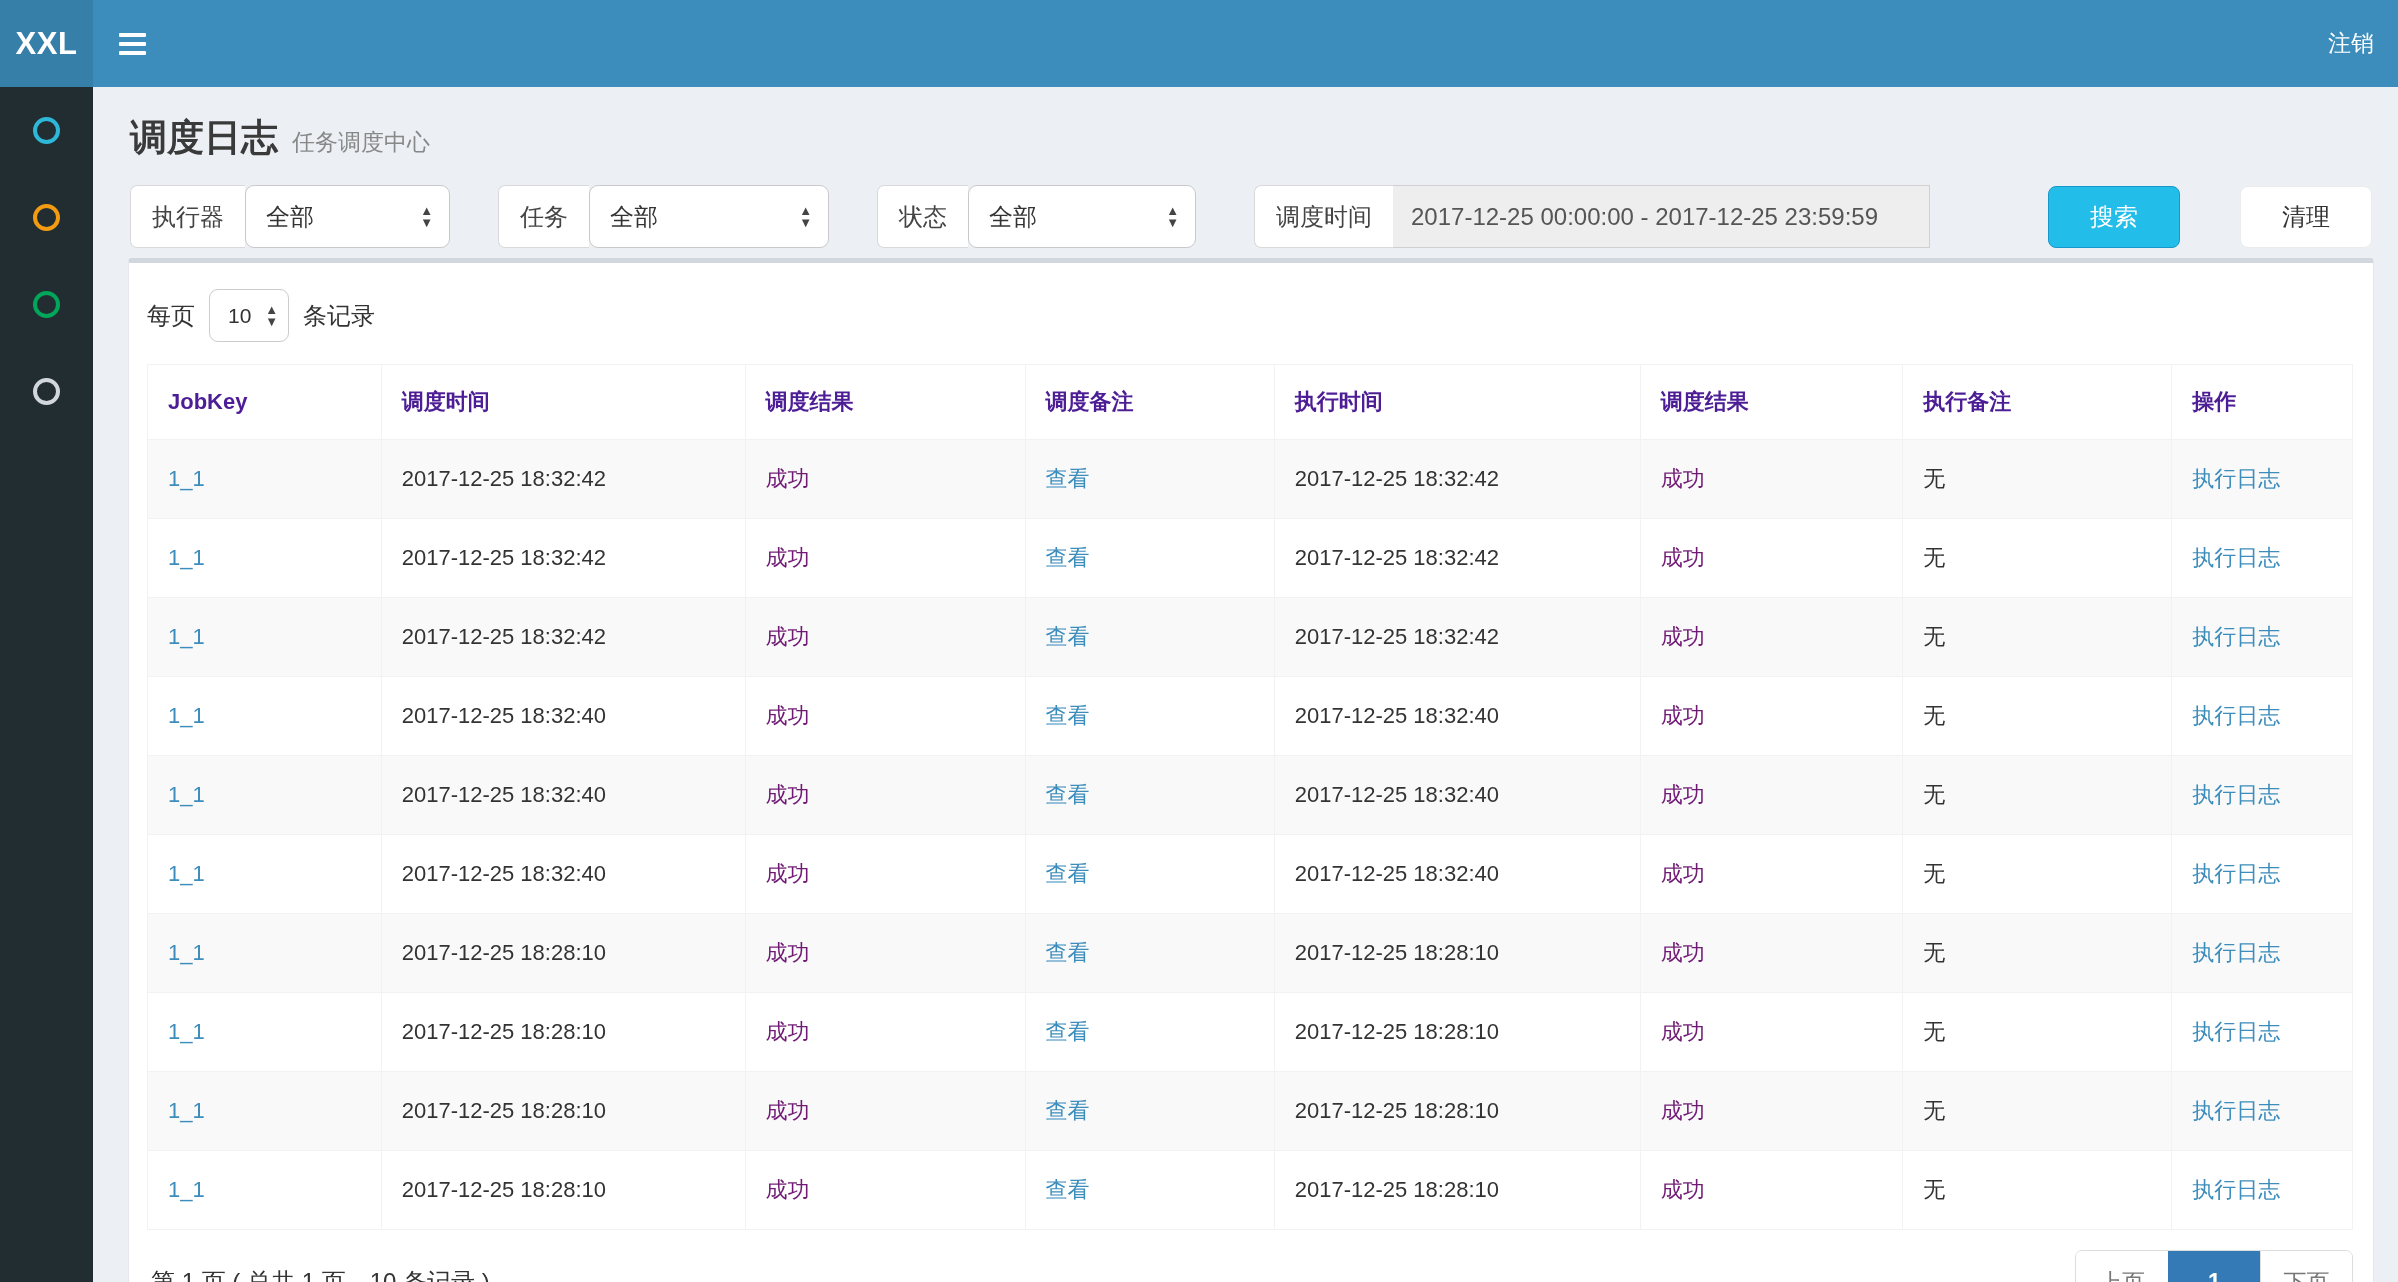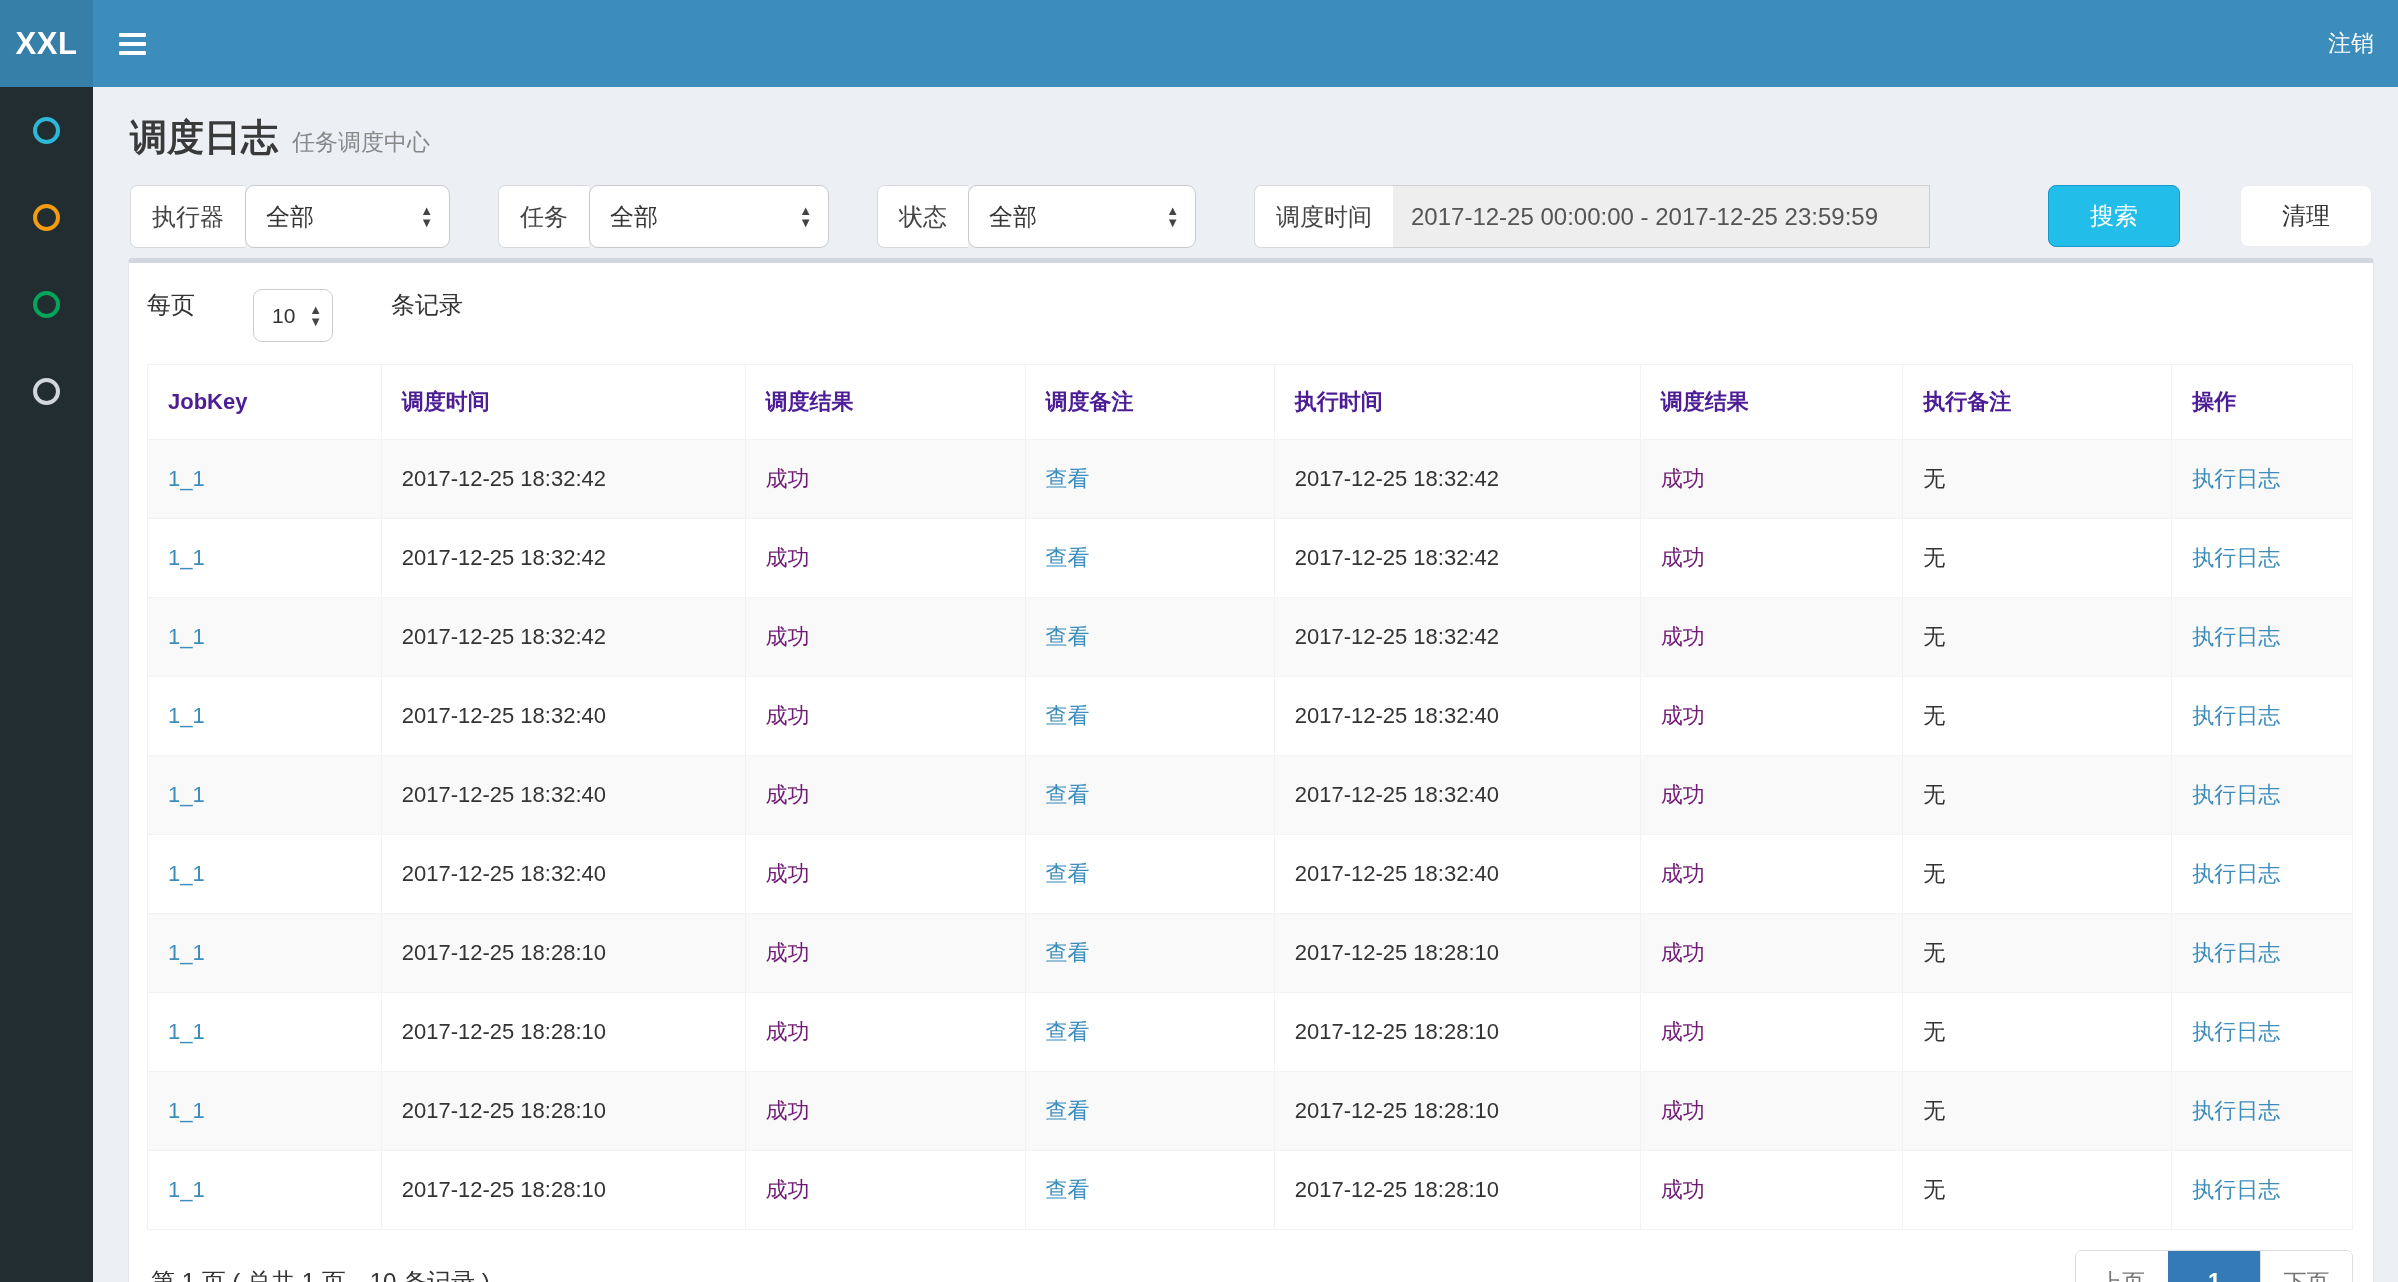--- a/index.html
+++ b/index.html
@@ -51,21 +51,21 @@
     position: absolute; top: 87px; left: 93px; right: 0; bottom: 0;
     background: #ecf0f5;
   }
   .page-header { padding: 26px 26px 20px 37px; display: flex; align-items: baseline; }
   .page-title { font-size: 37px; font-weight: bold; color: #3a3a3a; }
   .page-subtitle { font-size: 23px; color: #888; margin-left: 14px; }
 
   
   .toolbar {
     margin: 2px 26px 10px 37px;
-    display: flex; align-items: flex-start; height: 63px;
+    display: flex; align-items: flex-end; height: 63px;
   }
   .input-group { display: flex; align-items: stretch; height: 63px; }
   .addon {
     background: #fff; border: 1px solid #d9d9d9; border-right: none;
     border-radius: 7px 0 0 7px;
     display: flex; align-items: center; padding: 0 21px;
     font-size: 24px; color: #444; white-space: nowrap;
   }
   .select {
     background: #fff; border: 1px solid #c9c9c9; border-radius: 9px;
@@ -96,21 +96,21 @@
   
   .panel {
     margin: 0 24px 0 35px;
     background: #fff;
     border: 1px solid #e4e8ee;
     border-top: 5px solid #d2d6de;
     border-radius: 4px;
     padding: 20px 20px 20px 18px;
     min-height: 1010px;
   }
-  .length-row { display: flex; font-size: 24px; color: #333; margin: 6px 0 4px 0; gap: 44px; }
+  .length-row { display: flex; align-items: center; font-size: 24px; color: #333; margin: 6px 0 4px 0; }
   .select-small {
     width: 80px; height: 53px; margin: 0 14px;
     border: 1px solid #ccc; border-radius: 9px; background: #fff;
     display: flex; align-items: center; justify-content: space-between;
     padding: 0 10px 0 18px; font-size: 21px; cursor: pointer;
   }
 
   table { width: 100%; border-collapse: collapse; margin-top: 22px; table-layout: fixed; }
   th, td {
     border: 1px solid #f2f2f2; text-align: left;

